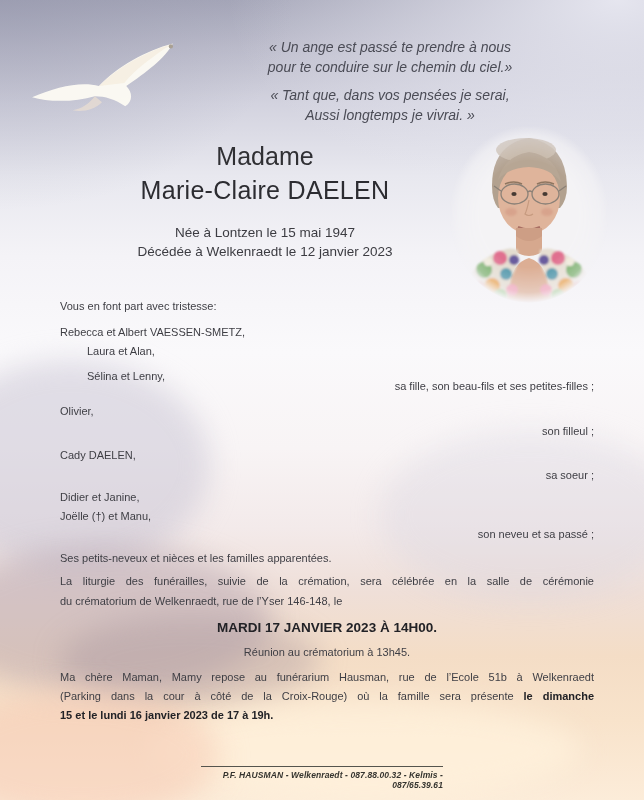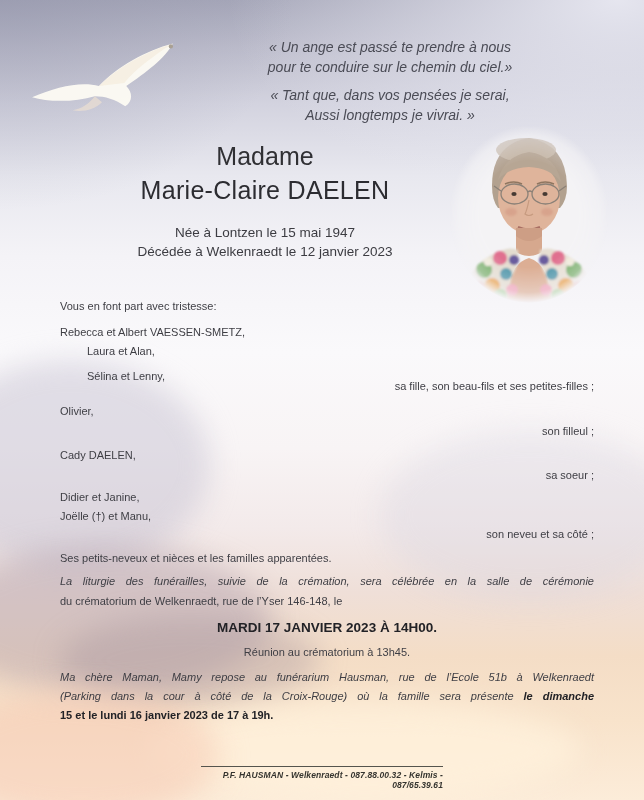--- a/index.html
+++ b/index.html
@@ -36,21 +36,21 @@
 
   .header { position:absolute; z-index:3; top:142px; left:55px; width:420px; text-align:center; color:#303034; }
   .salutation { font-size:25px; line-height:28px; }
   .name { font-size:25px; line-height:34px; margin-top:3px; letter-spacing:0.3px; color:#2c2c31; }
   .dates { margin-top:16px; font-size:13.5px; line-height:19px; color:#3c3c42; }
 
   .t { position:absolute; z-index:3; left:60px; width:534px; font-size:11px; line-height:17px; color:#3e3e44; }
   .indent { padding-left:27px; }
   .r { text-align:right; }
   .c { text-align:center; }
-  .j { text-align:justify; text-align-last:justify;font-style:italic; }
+  .j { text-align:justify; text-align-last:justify; }
   .bold { font-weight:bold; color:#222226; }
 
   .footer {
     position:absolute; z-index:3; top:766px; left:201px; width:242px;
     border-top:1px solid #55544d; padding-top:3px; text-align:right;
     font-size:8.5px; font-style:italic; font-weight:bold; color:#35342f;
     letter-spacing:0.1px;
   }
 </style>
 </head>
@@ -174,21 +174,21 @@
   <div class="t r" style="top:378px">sa fille, son beau-fils et ses petites-filles ;</div>
 
   <div class="t" style="top:403px">Olivier,</div>
   <div class="t r" style="top:423px">son filleul ;</div>
 
   <div class="t" style="top:447px">Cady DAELEN,</div>
   <div class="t r" style="top:467px">sa soeur ;</div>
 
   <div class="t" style="top:489px">Didier et Janine,</div>
   <div class="t" style="top:508px">Joëlle (†) et Manu,</div>
-  <div class="t r" style="top:526px">son neveu et sa côté ;</div>
+  <div class="t r" style="top:526px">son neveu et sa passé ;</div>
 
   <div class="t" style="top:550px">Ses petits-neveux et nièces et les familles apparentées.</div>
 
   <div class="t j" style="top:573px">La liturgie des funérailles, suivie de la crémation, sera célébrée en la salle de cérémonie</div>
   <div class="t" style="top:593px">du crématorium de Welkenraedt, rue de l’Yser 146-148, le</div>
   <div class="t c bold" style="top:619px; font-size:13.5px">MARDI 17 JANVIER 2023 À 14H00.</div>
   <div class="t c" style="top:644px">Réunion au crématorium à 13h45.</div>
 
   <div class="t j" style="top:669px">Ma chère Maman, Mamy repose au funérarium Hausman, rue de l’Ecole 51b à Welkenraedt</div>
   <div class="t j" style="top:688px">

